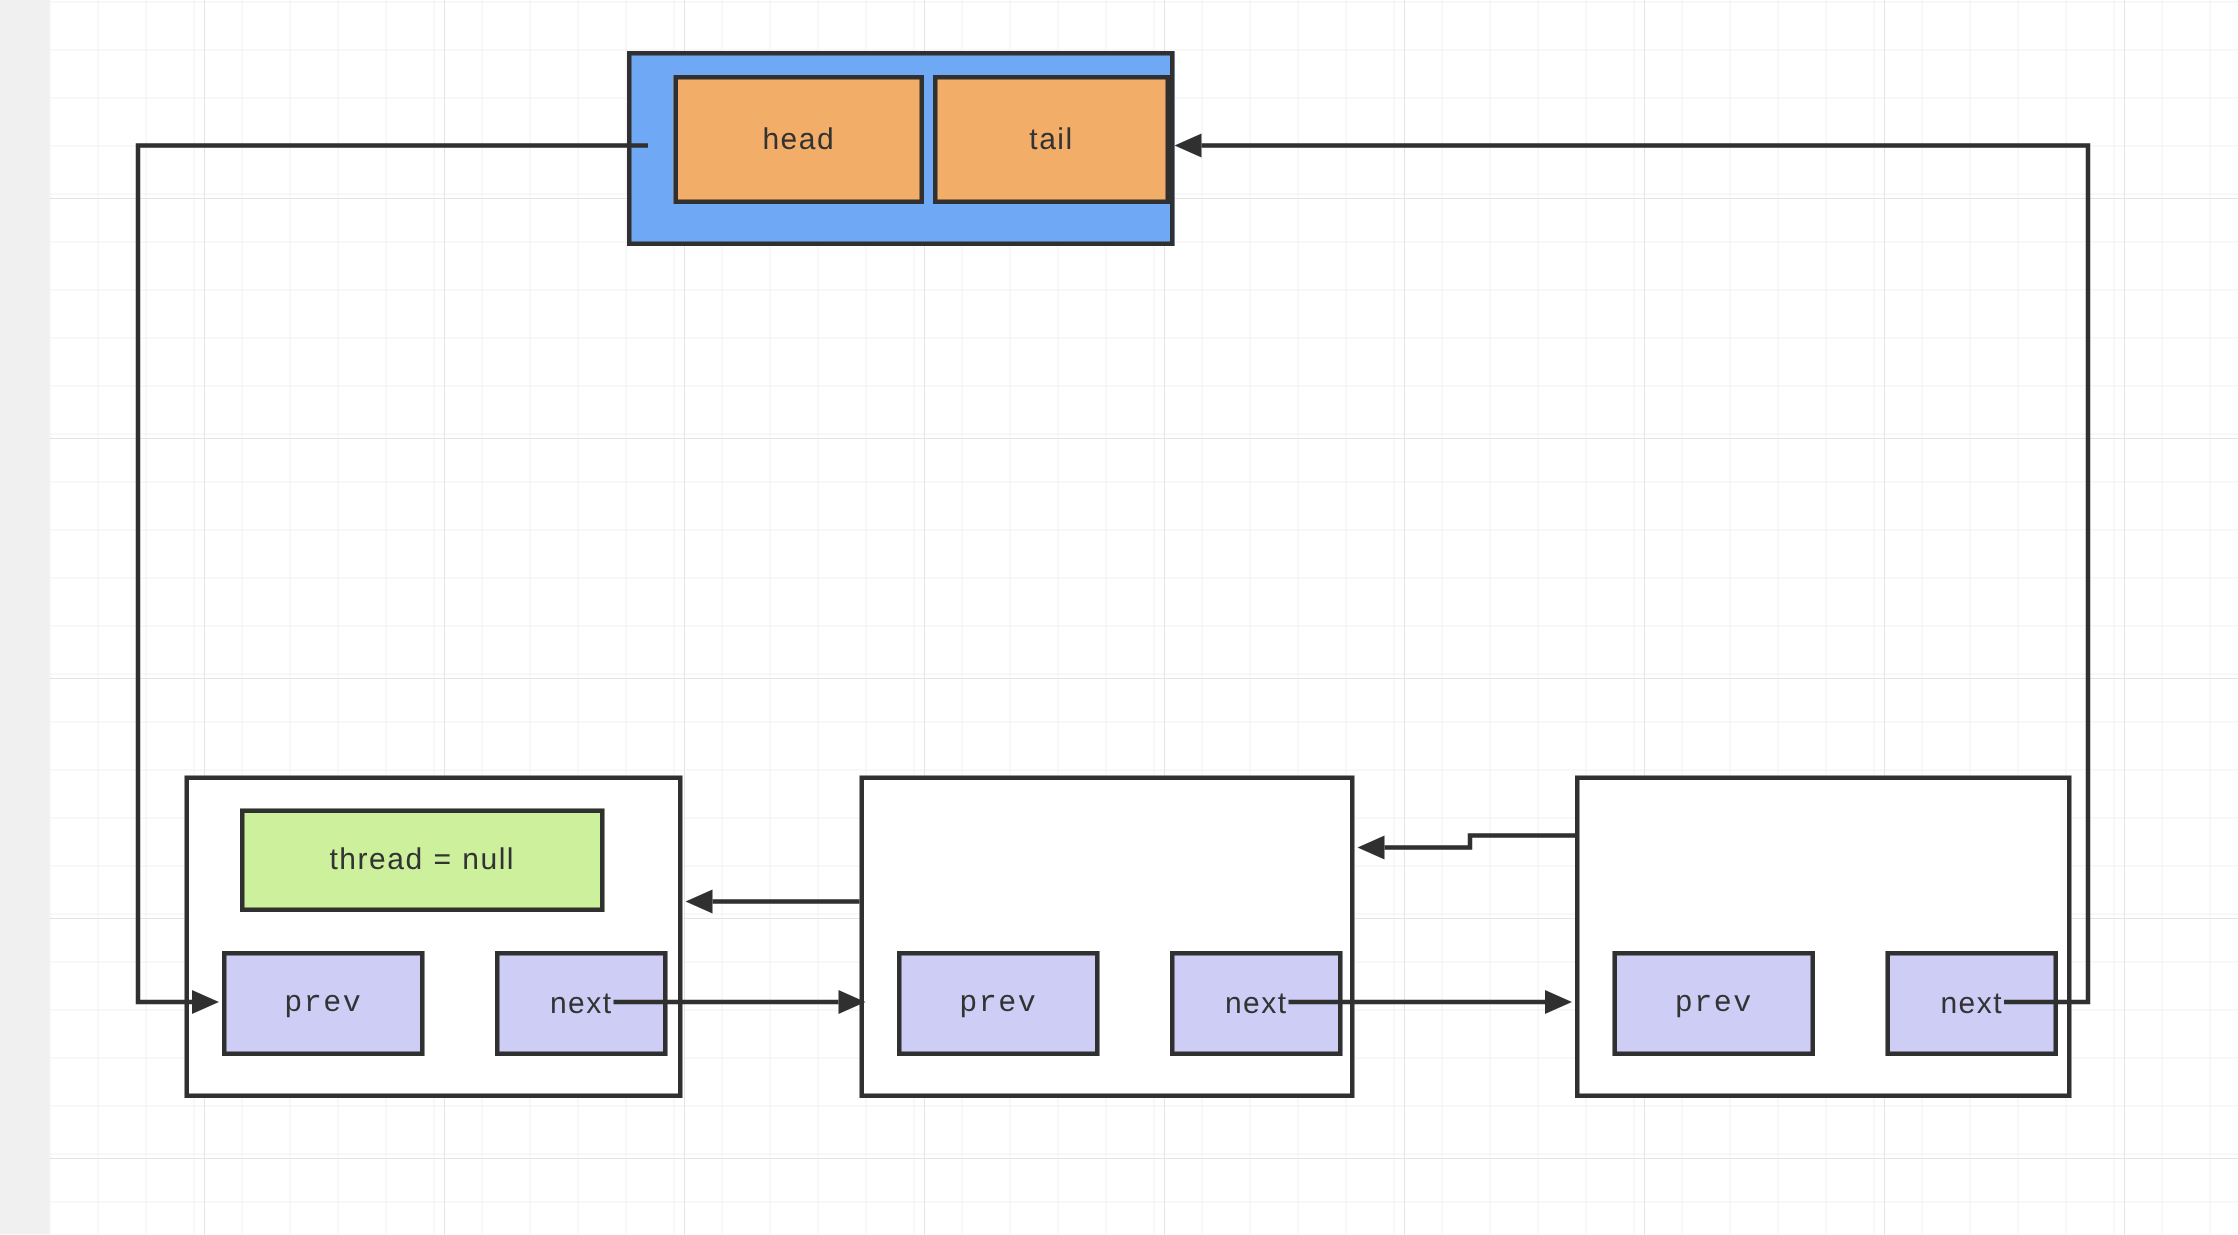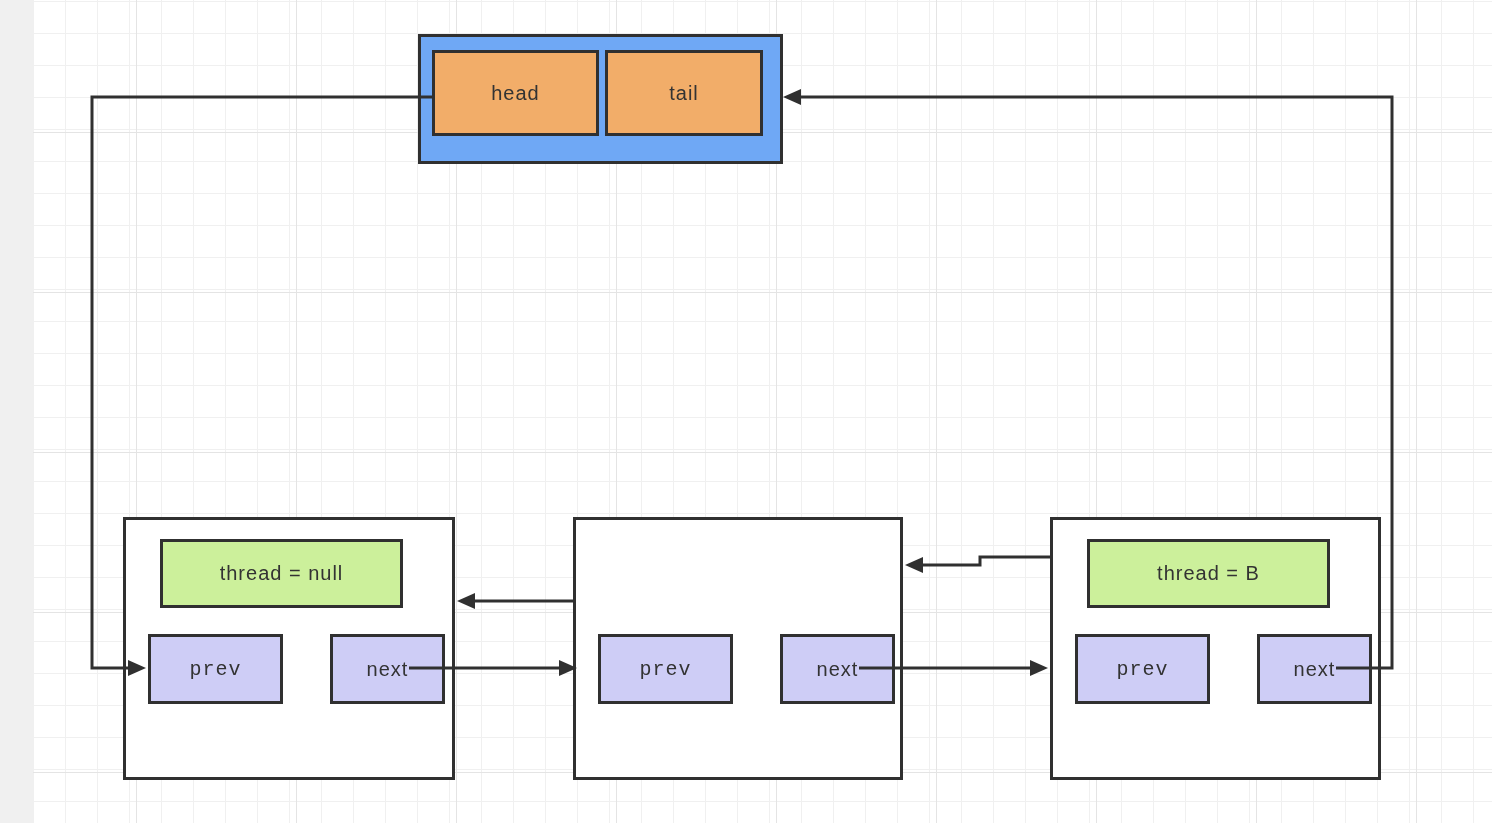--- a/index.html
+++ b/index.html
@@ -53,26 +53,26 @@
   .sync-container {
     left: 418px; top: 34px; width: 365px; height: 130px;
     background: var(--container-fill);
     border: 3px solid var(--stroke);
   }
   .cell {
     position: absolute;
     top: 13px; height: 86px;
     background: var(--cell-fill);
     border: 3px solid var(--stroke);
-    display: flex; align-items: center; justify-content: center;
+    display: flex; align-items: center; justify-content: center; margin-left: 17px;
   }
   .cell.head { left: 11px; width: 167px; }
   .cell.tail { left: 184px; width: 158px; }
   .node {
-    width: 331px; height: 263px;
+    width: 331px; height: 215px;
     background: var(--node-fill);
     border: 3px solid var(--stroke);
   }
   .node-1 { left: 123px;  top: 517px; width: 332px; }
   .node-2 { left: 573px;  top: 517px; width: 330px; }
   .node-3 { left: 1050px; top: 517px; width: 331px; }
   .thread-box {
     position: absolute;
     left: 34px; top: 19px; width: 243px; height: 69px;
     background: var(--thread-fill);
@@ -128,23 +128,20 @@
   <div class="shape node node-2">
     <div class="ptr prev">
       <span class="label">prev</span>
     </div>
     <div class="ptr next">
       <span class="label">next</span>
     </div>
   </div>
 
   <div class="shape node node-3">
-    <div class="thread-box">
-      <span class="label">thread = B</span>
-    </div>
     <div class="ptr prev">
       <span class="label">prev</span>
     </div>
     <div class="ptr next">
       <span class="label">next</span>
     </div>
   </div>
 
   <svg class="wires" width="1492" height="823" viewBox="0 0 1492 823">
 

